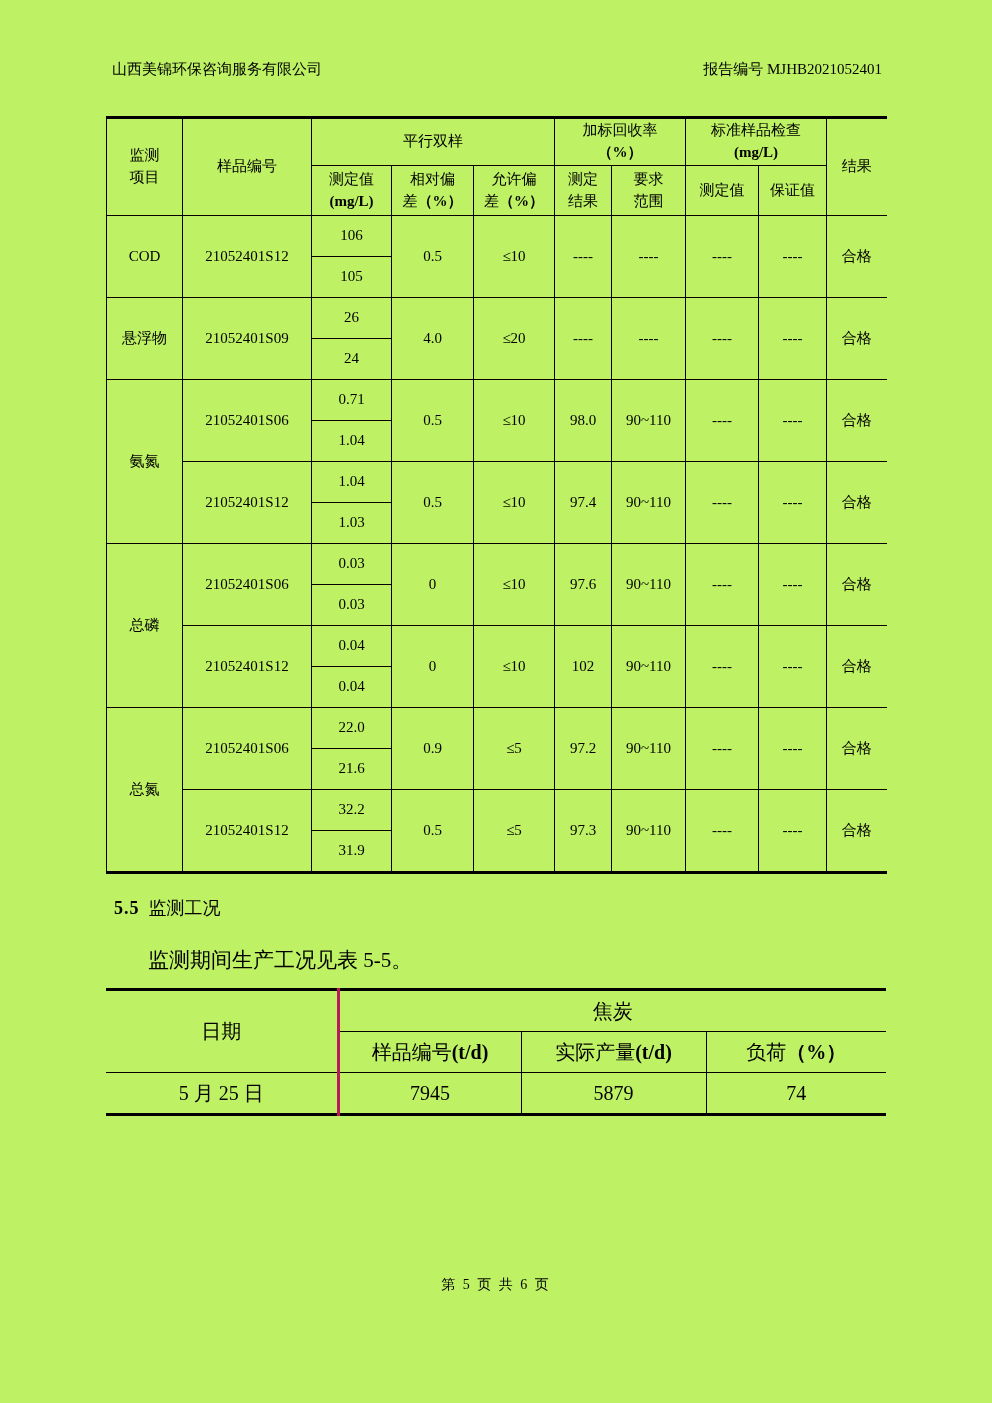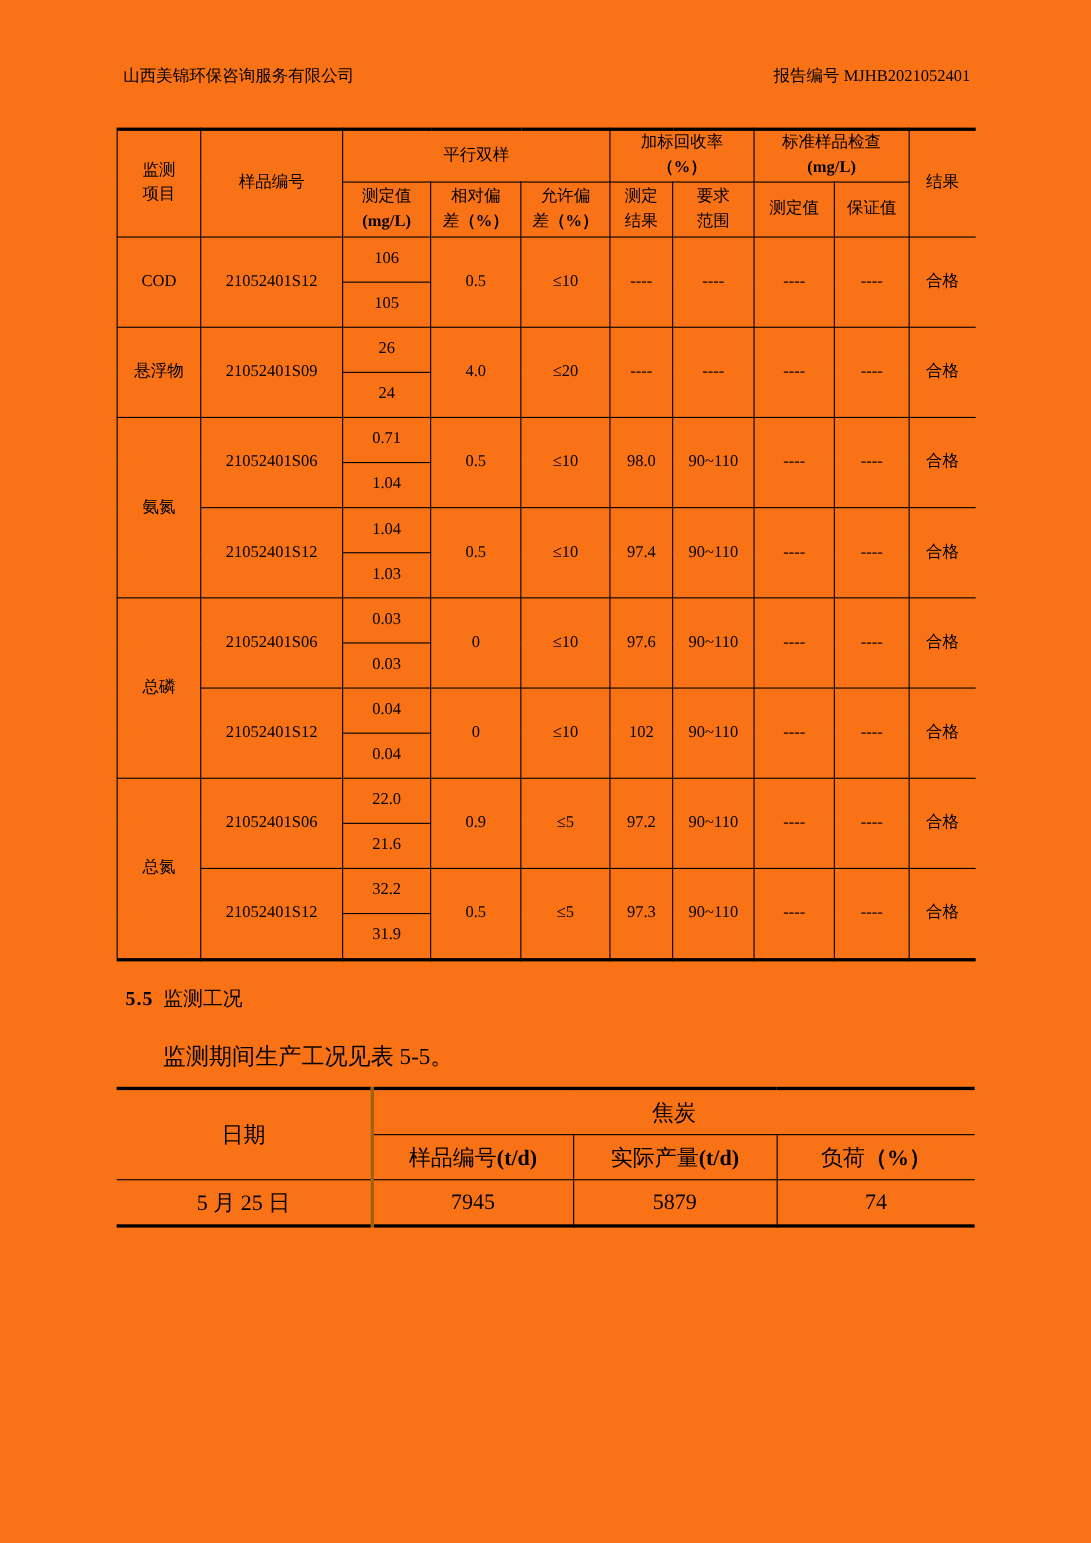--- a/index.html
+++ b/index.html
@@ -1,18 +1,18 @@
 <!DOCTYPE html>
 <html><head>
 <meta charset="utf-8">
 <style>
   html,body{margin:0;padding:0;background:#fff;}
   body{width:992px;height:1403px;overflow:hidden;
        font-family:"Liberation Serif","DejaVu Serif",serif;color:#000;}
-  .page{position:relative;width:992px;height:1403px;background:#f97316;}
+  .page{position:relative;width:992px;height:1403px;background:#bef264;}
   .content{margin:0 106px;width:780px;}
 
   
   .doc-header{padding-top:60px;}
   .doc-header .hrow{display:flex;justify-content:space-between;align-items:flex-end;
        font-size:15px;padding:0 4px 7px 6px;}
 
   
   table.qa{border-collapse:collapse;table-layout:fixed;width:780px;margin-top:30px;
        border-top:3px solid #000;border-bottom:3px solid #000;border-left:1px solid #000;}
@@ -34,21 +34,21 @@
   .caption .cap-title{margin-left:30px;}
 
   
   table.ops{border-collapse:collapse;table-layout:fixed;width:780px;margin-top:14px;
        border-top:3px solid #000;border-bottom:3px solid #000;}
   .ops td{border:1px solid #000;text-align:center;vertical-align:middle;
        font-size:20px;padding:0;height:40px;}
   .ops td b{font-weight:bold;}
   .ops .no-l{border-left:none;}
   .ops .no-r{border-right:none;}
-  .ops .thick-r{border-right:3px solid #a16207;}
+  .ops .thick-r{border-right:3px solid #be185d;}
 
   
   .footer{position:absolute;top:1276px;left:0;width:992px;text-align:center;
        font-size:14px;letter-spacing:2px;}
 </style>
 </head>
 <body>
 
 <div class="page">
   <div class="content">
@@ -249,13 +249,14 @@
           <td class="no-l thick-r">5 月 25 日</td>
           <td>7945</td>
           <td>5879</td>
           <td class="no-r">74</td>
         </tr>
       </tbody>
     </table>
 
   </div>
 
+  <div class="footer">第 5 页 共 6 页</div>
 </div>
 
 </body></html>

